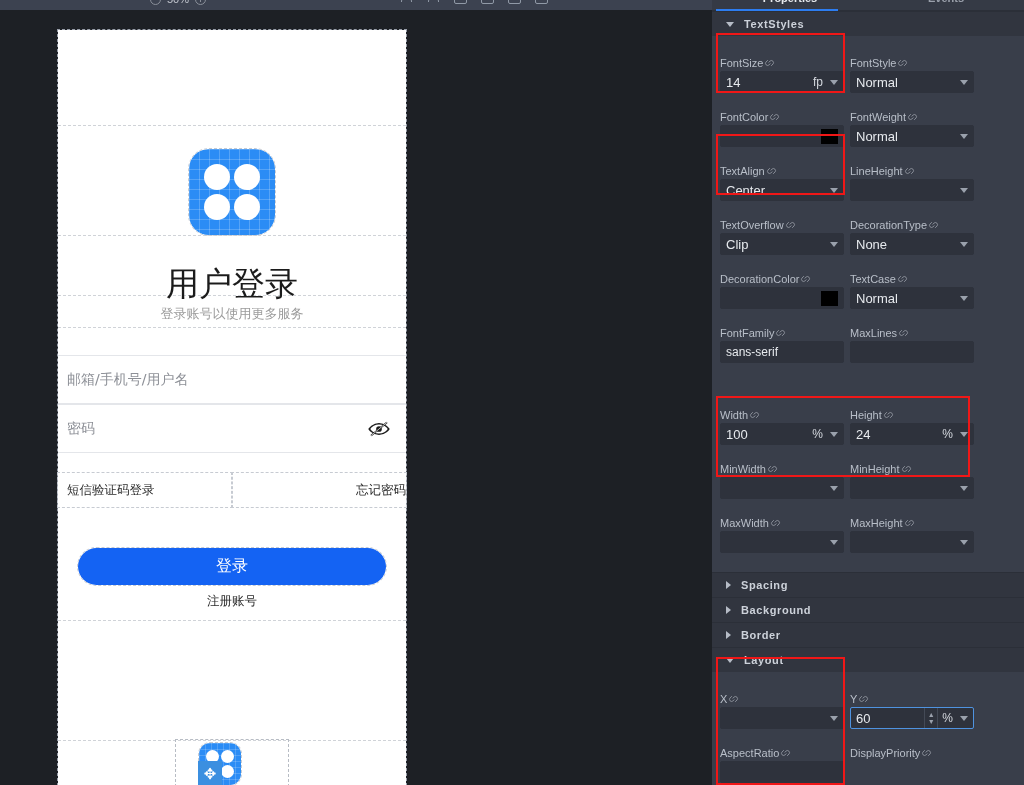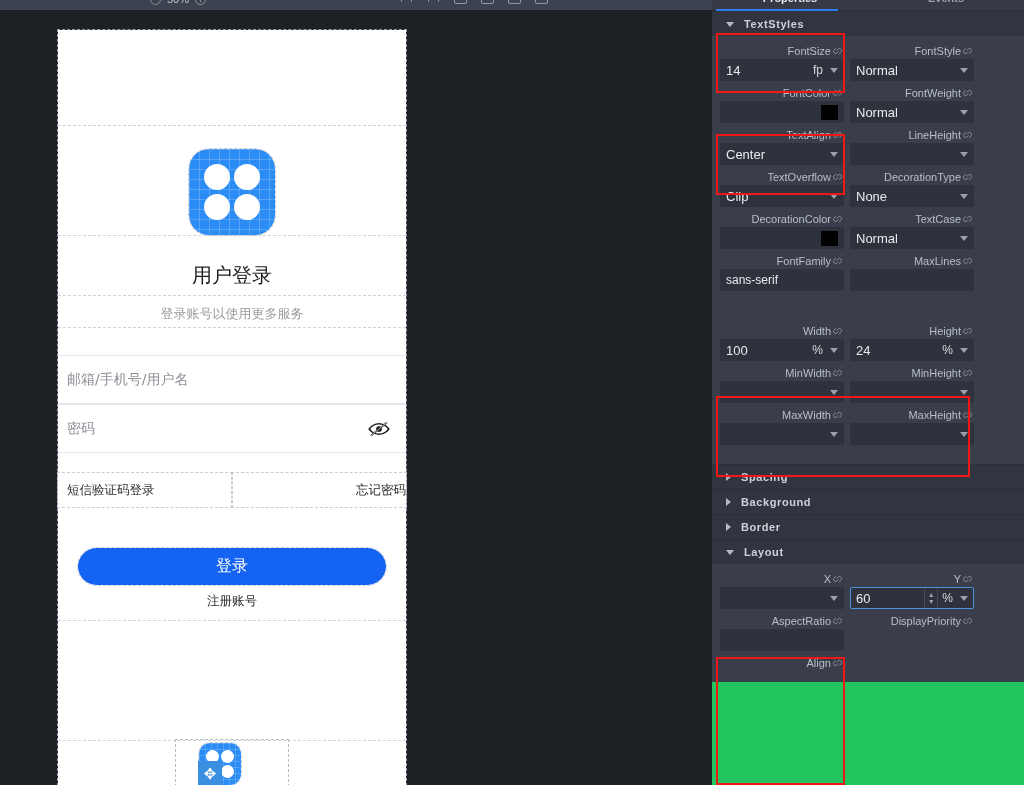--- a/index.html
+++ b/index.html
@@ -55,21 +55,21 @@
       linear-gradient(to right, rgba(255,255,255,.20) 1px, transparent 1px),
       linear-gradient(to bottom, rgba(255,255,255,.20) 1px, transparent 1px);
     background-size: 10px 10px;
   }
   .dot { position: absolute; width: 26px; height: 26px; background: #fff; border-radius: 50%; }
   .dot.a { left: 15px; top: 15px; } .dot.b { right: 15px; top: 15px; }
   .dot.c { left: 15px; bottom: 15px; } .dot.d { right: 15px; bottom: 15px; }
 
   .title-cn {
     position: absolute; left: 0; top: 232px; width: 348px; text-align: center;
-    font-size: 20px; color: #1b1b1b; font-family: "DejaVu Sans", sans-serif;
+    font-size: 33px; color: #1b1b1b; font-family: "DejaVu Sans", sans-serif;
   }
   .subtitle-cn {
     position: absolute; left: 0; top: 275px; width: 348px; text-align: center;
     font-size: 13px; color: #9b9b9b; font-family: "DejaVu Sans", sans-serif;
   }
 
   .field {
     position: absolute; left: 0; width: 348px; height: 49px;
     border-top: 1px solid #e4e6ea; border-bottom: 1px solid #e4e6ea;
     display: flex; align-items: center;
@@ -141,22 +141,22 @@
     display: flex; align-items: center; padding-left: 14px; gap: 10px;
     font-size: 11px; font-weight: bold; color: #cdd2da; letter-spacing: .6px;
   }
   .caret { width: 0; height: 0; }
   .caret.down { border-left: 4px solid transparent; border-right: 4px solid transparent; border-top: 5px solid #b6bcc6; }
   .caret.right { border-top: 4px solid transparent; border-bottom: 4px solid transparent; border-left: 5px solid #b6bcc6; }
 
   .grid2 { display: flex; flex-wrap: wrap; padding: 6px 8px 8px 8px; background: #393e4a; }
   .cell { width: 124px; margin: 0 6px 3px 0; }
   .cell .lbl {
-    display: flex; align-items: center; justify-content: flex-end;
-    height: 17px; color: #b9bfc9; font-size: 11px;
+    display: flex; align-items: center; justify-content: flex-start;
+    height: 17px; color: #b9bfc9; font-size: 11px; margin-top: 12px;
   }
   .link-ic { width: 13px; height: 10px; opacity: .55; }
   .inp {
     height: 22px; background: #2e323c; border: 1px solid #2e323c; border-radius: 2px;
     display: flex; align-items: center; padding: 0 5px; color: #e7eaee; font-size: 13px;
   }
   .inp .val { flex: 1; }
   .inp .unit { color: #d4d8de; font-size: 12px; margin-right: 5px; }
   .chev { width: 0; height: 0; border-left: 4px solid transparent; border-right: 4px solid transparent;
           border-top: 5px solid #9aa1ac; margin-left: 2px; }

